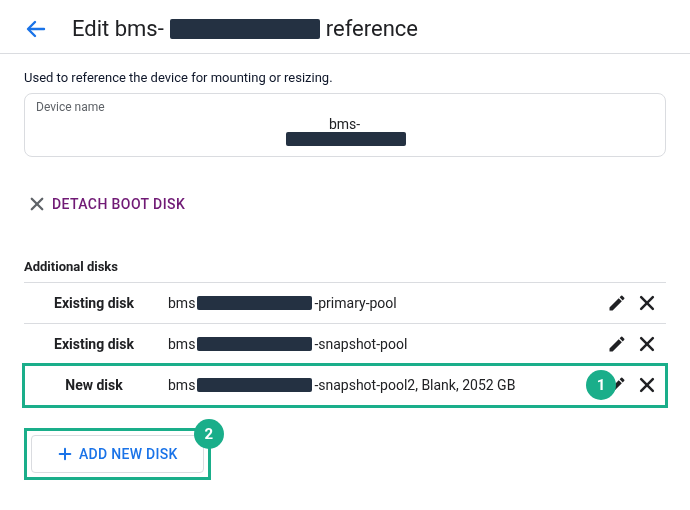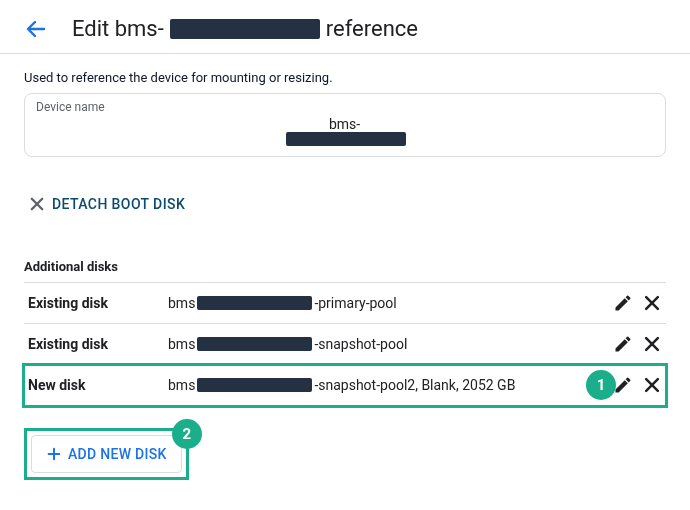--- a/index.html
+++ b/index.html
@@ -61,21 +61,21 @@
     margin-top: 2px;
     display: flex;
     align-items: center;
     flex-direction: column;
   }
   .detach-btn {
     display: inline-flex;
     align-items: center;
     gap: 6px;
     font-weight: 500;
-    color: #0c4a6e;
+    color: #701a75;
     letter-spacing: .4px;
     font-size: 14px;
     padding: 8px 4px;
     margin-top: 24px;
     margin-bottom: 14px;
     cursor: pointer;
   }
   .section-title {
     font-size: 13px;
     font-weight: 700;
@@ -83,20 +83,21 @@
   }
   table.disks {
     width: 100%;
     border-collapse: collapse;
   }
   table.disks td {
     border-top: 1px solid #dadce0;
     padding: 10px 4px;
     vertical-align: middle;
     font-size: 14px;
+    text-align: center;
   }
   table.disks tr:last-child td { border-bottom: 1px solid #dadce0; }
   .col-type { width: 140px; font-weight: 700; }
   .col-actions { width: 68px; text-align: right; white-space: nowrap; }
   .icon-btn {
     display: inline-flex;
     cursor: pointer;
     color: #202124;
     vertical-align: middle;
   }
@@ -124,21 +125,21 @@
   }
   .button-row {
     display: flex;
     gap: 18px;
     margin-top: 22px;
     align-items: center;
   }
   .outlined-btn {
     border: 1px solid #dadce0;
     border-radius: 4px;
-    padding: 10px 14px;
+    padding: 10px 25px;
     color: #1a73e8;
     font-weight: 500;
     letter-spacing: .3px;
     font-size: 14px;
     display: inline-flex;
     align-items: center;
     gap: 6px;
     cursor: pointer;
     background: #fff;
     position: relative;

